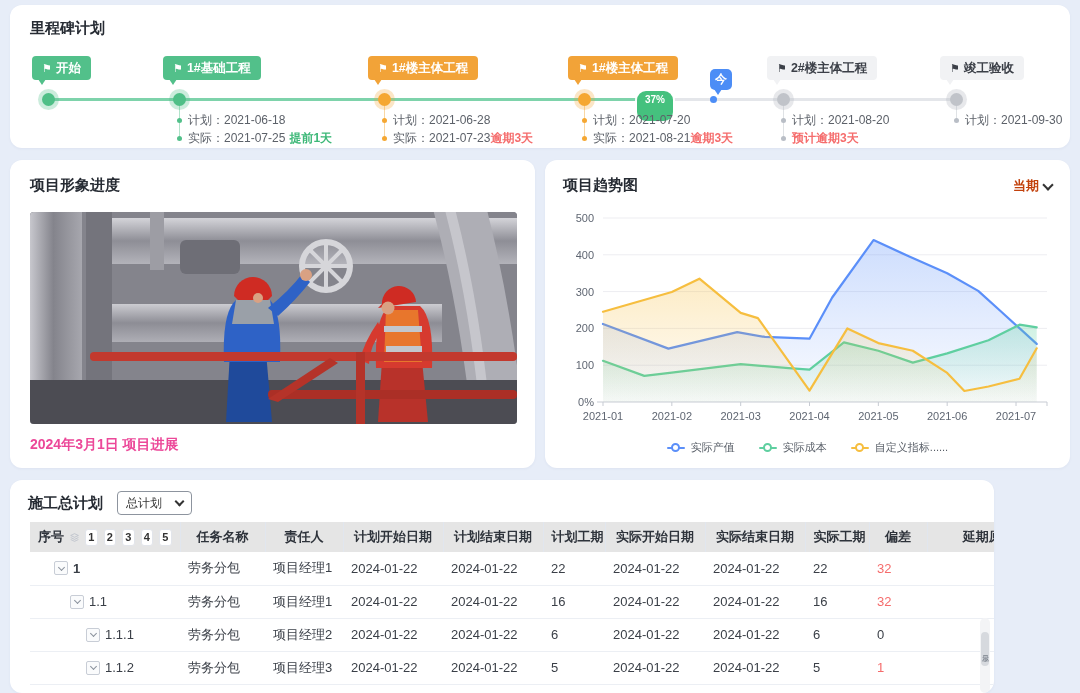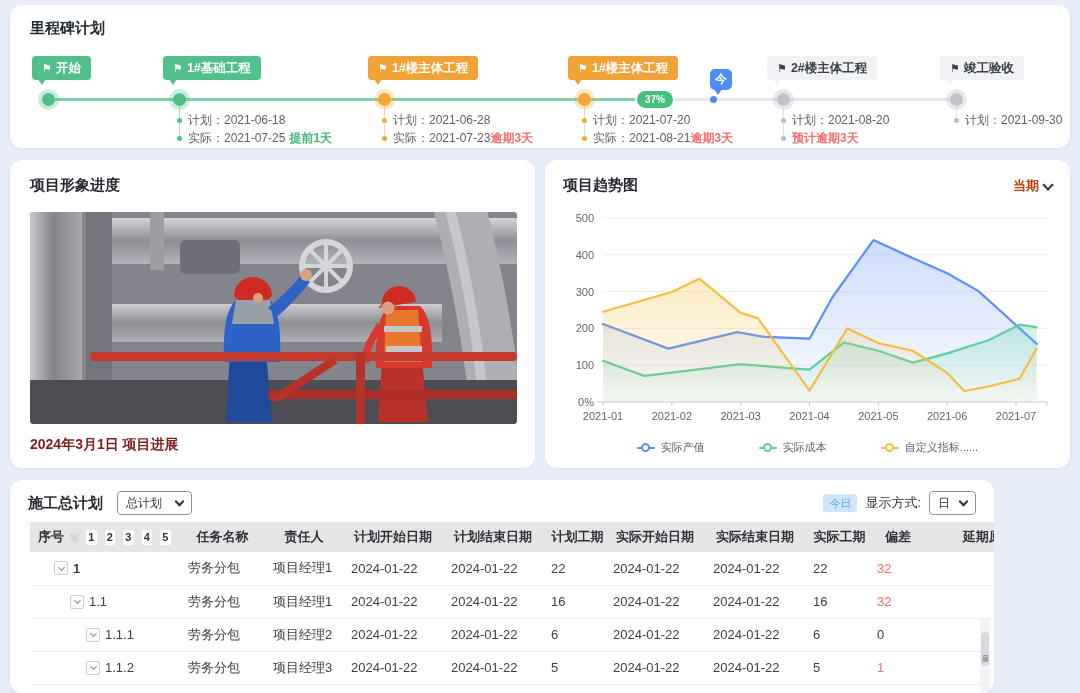--- a/index.html
+++ b/index.html
@@ -28,45 +28,45 @@
   .ms-badge.gray { background:#f1f2f4; color:#3c4048; }
   .ms-badge.gray:after { border-top:6px solid #f1f2f4; }
   .ms-flag { font-size:11px; margin-right:4px; }
   .ms-stem { position:absolute; top:57px; width:1px; height:32px; opacity:.45; }
   .ms-info { position:absolute; top:62px; font-size:12px; color:#5c6169; white-space:nowrap; }
   .ms-row { display:flex; align-items:center; height:18px; gap:6px; }
   .ms-dot { width:5px; height:5px; border-radius:50%; flex:0 0 auto; }
   .t-early { color:#3db878; margin-left:4px; font-weight:bold; }
   .t-late { color:#f56c6c; font-weight:bold; }
   .t-late-solo { color:#f56c6c; font-weight:bold; }
-  .ms-pill { position:absolute; top:42px; height:17px; line-height:17px; padding:0 8px;
+  .ms-pill { position:absolute; top:42px; height:30px; line-height:17px; padding:0 8px;
     background:#45c17e; color:#fff; font-size:10px; font-weight:bold; border-radius:9px;
     box-shadow:0 0 0 2px rgba(255,255,255,.9); }
   .ms-today-dot { position:absolute; top:47px; width:7px; height:7px; border-radius:50%; background:#4c8df6; }
   .ms-today { position:absolute; top:20px; width:22px; height:21px; background:#4c8df6; color:#fff;
     border-radius:5px; font-size:12px; font-weight:bold; text-align:center; line-height:21px; }
   .ms-today:after { content:""; position:absolute; left:4px; bottom:-5px;
     border-left:4px solid transparent; border-right:4px solid transparent; border-top:6px solid #4c8df6; }
 
   
   #photo-card { left:10px; top:160px; width:525px; height:308px; }
   #photo-card .card-title { position:absolute; left:20px; top:16px; }
   .photo-box { position:absolute; left:20px; top:52px; width:487px; height:212px; border-radius:4px;
     overflow:hidden; background:#808089; }
-  .photo-caption { position:absolute; left:20px; top:276px; font-size:14px; font-weight:bold; color:#7f1d1d; }
+  .photo-caption { position:absolute; left:20px; top:276px; font-size:14px; font-weight:bold; color:#ec4899; }
 
   
   #trend-card { left:545px; top:160px; width:525px; height:308px; }
   #trend-card .card-title { position:absolute; left:18px; top:16px; }
   .period-sel { position:absolute; right:18px; top:17px; font-size:13px; font-weight:bold; color:#c2410c;
     display:flex; align-items:center; gap:5px; cursor:pointer; }
   .chev { width:8px; height:8px; border-right:2px solid #333; border-bottom:2px solid #333;
     transform:rotate(45deg); margin-top:-3px; }
   #chart-svg { position:absolute; left:16px; top:44px; }
-  .legend { position:absolute; left:0; right:0; top:280px; display:flex; justify-content:center; gap:54px; }
+  .legend { position:absolute; left:0; right:0; top:280px; display:flex; justify-content:center; gap:24px; }
   .legend-item { display:flex; align-items:center; gap:6px; font-size:11px; color:#595f68; cursor:pointer; }
   .legend-marker { position:relative; width:18px; height:9px; }
   .legend-marker i { position:absolute; left:0; right:0; top:3.5px; height:2px; border-radius:1px; display:block; }
   .legend-marker b { position:absolute; left:4px; top:0; width:9px; height:9px; border-radius:50%;
     background:#fff; border:2.5px solid #000; display:block; }
 
   
   #table-card { left:10px; top:480px; width:984px; height:213px; overflow:hidden; }
   .tbl-head { position:absolute; left:18px; right:18px; top:10px; height:26px; display:flex; align-items:center; }
   .tbl-head .card-title { margin-right:14px; }
@@ -318,28 +318,20 @@
   </div>
 </div>
 
 <div class="card" id="table-card">
   <div class="tbl-head">
     <div class="card-title">施工总计划</div>
     <div class="mini-select">
       <span>总计划</span>
       <i class="chev"></i>
     </div>
-    <div class="tbl-head-right">
-      <span class="today-pill">今日</span>
-      <span class="disp-label">显示方式:</span>
-      <div class="mini-select" style="gap:10px;">
-        <span>日</span>
-        <i class="chev"></i>
-      </div>
-    </div>
   </div>
 
   <table>
     <colgroup>
       <col style="width:150px">
         <col style="width:85px">
         <col style="width:78px">
         <col style="width:100px">
       <col style="width:100px">
         <col style="width:62px">

